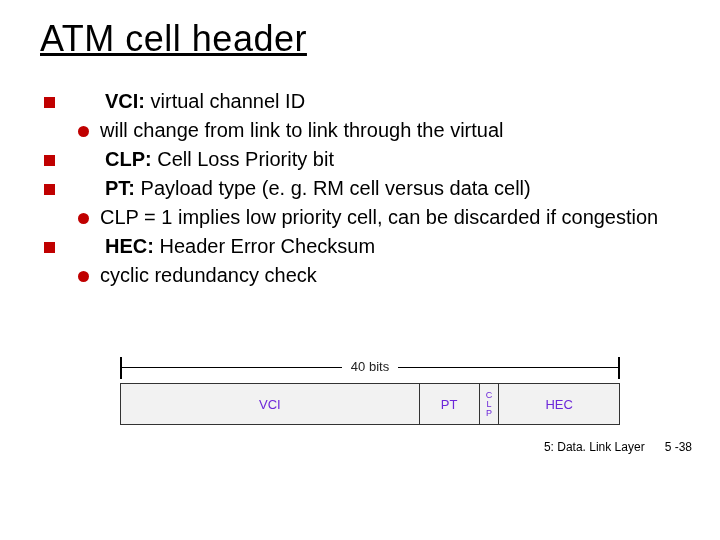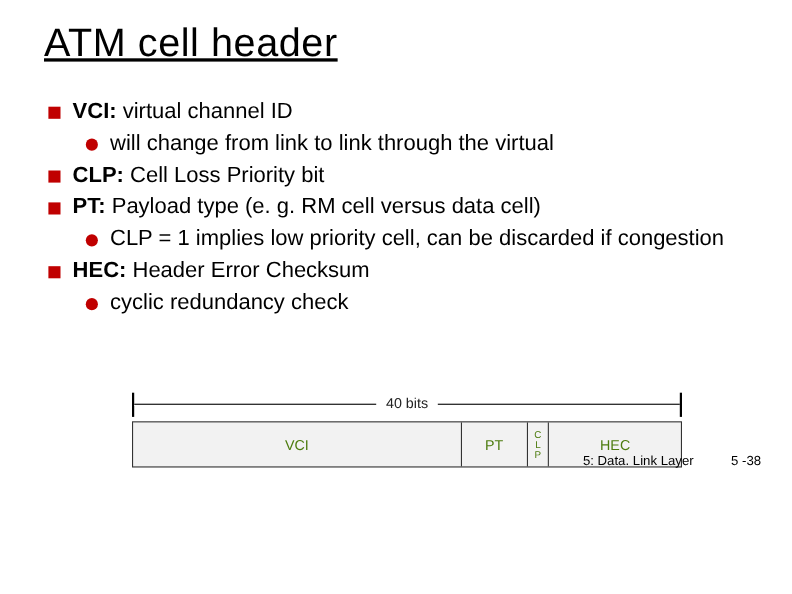--- a/index.html
+++ b/index.html
@@ -1,46 +1,46 @@
 <!DOCTYPE html>
 <html><head>
 <meta charset="utf-8">
 <style>
   * { box-sizing: border-box; margin: 0; padding: 0; }
   html, body { width: 720px; height: 540px; background: #fff; font-family: "Comic Sans MS", "Comic Sans", cursive, sans-serif; color: #000; }
   .slide { position: relative; width: 720px; height: 456px; padding: 18px 29px 0 40px; }
   .title { font-size: 36px; font-weight: normal; text-decoration: underline; letter-spacing: 0.5px; margin-bottom: 28px; }
   .list { font-size: 20px; line-height: 1.35; }
-  .bullet-row { display: flex; align-items: flex-start; margin-bottom: 2px; }
+  .bullet-row { display: flex; align-items: flex-start; margin-bottom: 2px; gap: 39px; }
   .sub-row { display: flex; align-items: flex-start; margin-left: 34px; margin-bottom: 2px; }
   .bul-icon { flex: 0 0 auto; display: inline-flex; align-items: center; justify-content: center; width: 18px; height: 22px; margin-right: 8px; margin-top: 3px; }
   .sq { width: 11px; height: 11px; background: #c00000; }
   .circ { width: 11px; height: 11px; border-radius: 50%; background: #c00000; }
   .bold { font-weight: bold; }
   .txt { flex: 1 1 auto; }
 
   .diagram { position: absolute; left: 120px; top: 357px; width: 500px; }
   .bits-row { position: relative; height: 26px; font-family: Arial, sans-serif; font-size: 13px; color: #222; }
   .bits-label { position: absolute; left: 50%; top: 2px; transform: translateX(-50%); }
   .rule-end { position: absolute; top: 0; width: 2px; height: 22px; background: #000; }
   .rule-end.left { left: 0; }
   .rule-end.right { right: 0; }
   .rule-line { position: absolute; top: 10px; height: 2px; background: #fff; border-top: 1px solid #000; }
   .rule-line.left { left: 2px; width: 220px; }
   .rule-line.right { right: 2px; width: 220px; }
 
-  .fields-row { display: flex; height: 42px; border: 1px solid #333; font-family: Arial, sans-serif; font-size: 13px; color: #4d7c0f; background: #f2f2f2; }
+  .fields-row { display: flex; height: 42px; border: 1px solid #333; font-family: Arial, sans-serif; font-size: 13px; color: #6d28d9; background: #f2f2f2; }
   .cell { display: flex; align-items: center; justify-content: center; border-right: 1px solid #333; }
   .cell:last-child { border-right: none; }
   .c-vci { flex: 0 0 60%; }
   .c-pt  { flex: 0 0 12%; }
   .c-clp { flex: 0 0 4%; font-size: 9px; flex-direction: column; line-height: 1; }
   .c-hec { flex: 0 0 24%; }
 
-  .footer { position: absolute; bottom: 30px; right: 28px; display: flex; gap: 34px; font-family: Arial, Helvetica, sans-serif; font-size: 12px; color: #000; }
+  .footer { position: absolute; bottom: 2px; right: 28px; display: flex; gap: 20px; font-family: Arial, Helvetica, sans-serif; font-size: 12px; color: #000; }
 </style>
 </head>
 <body>
 
 <div class="slide">
 
   <h1 class="title">ATM cell header</h1>
 
   <div class="list">
 

